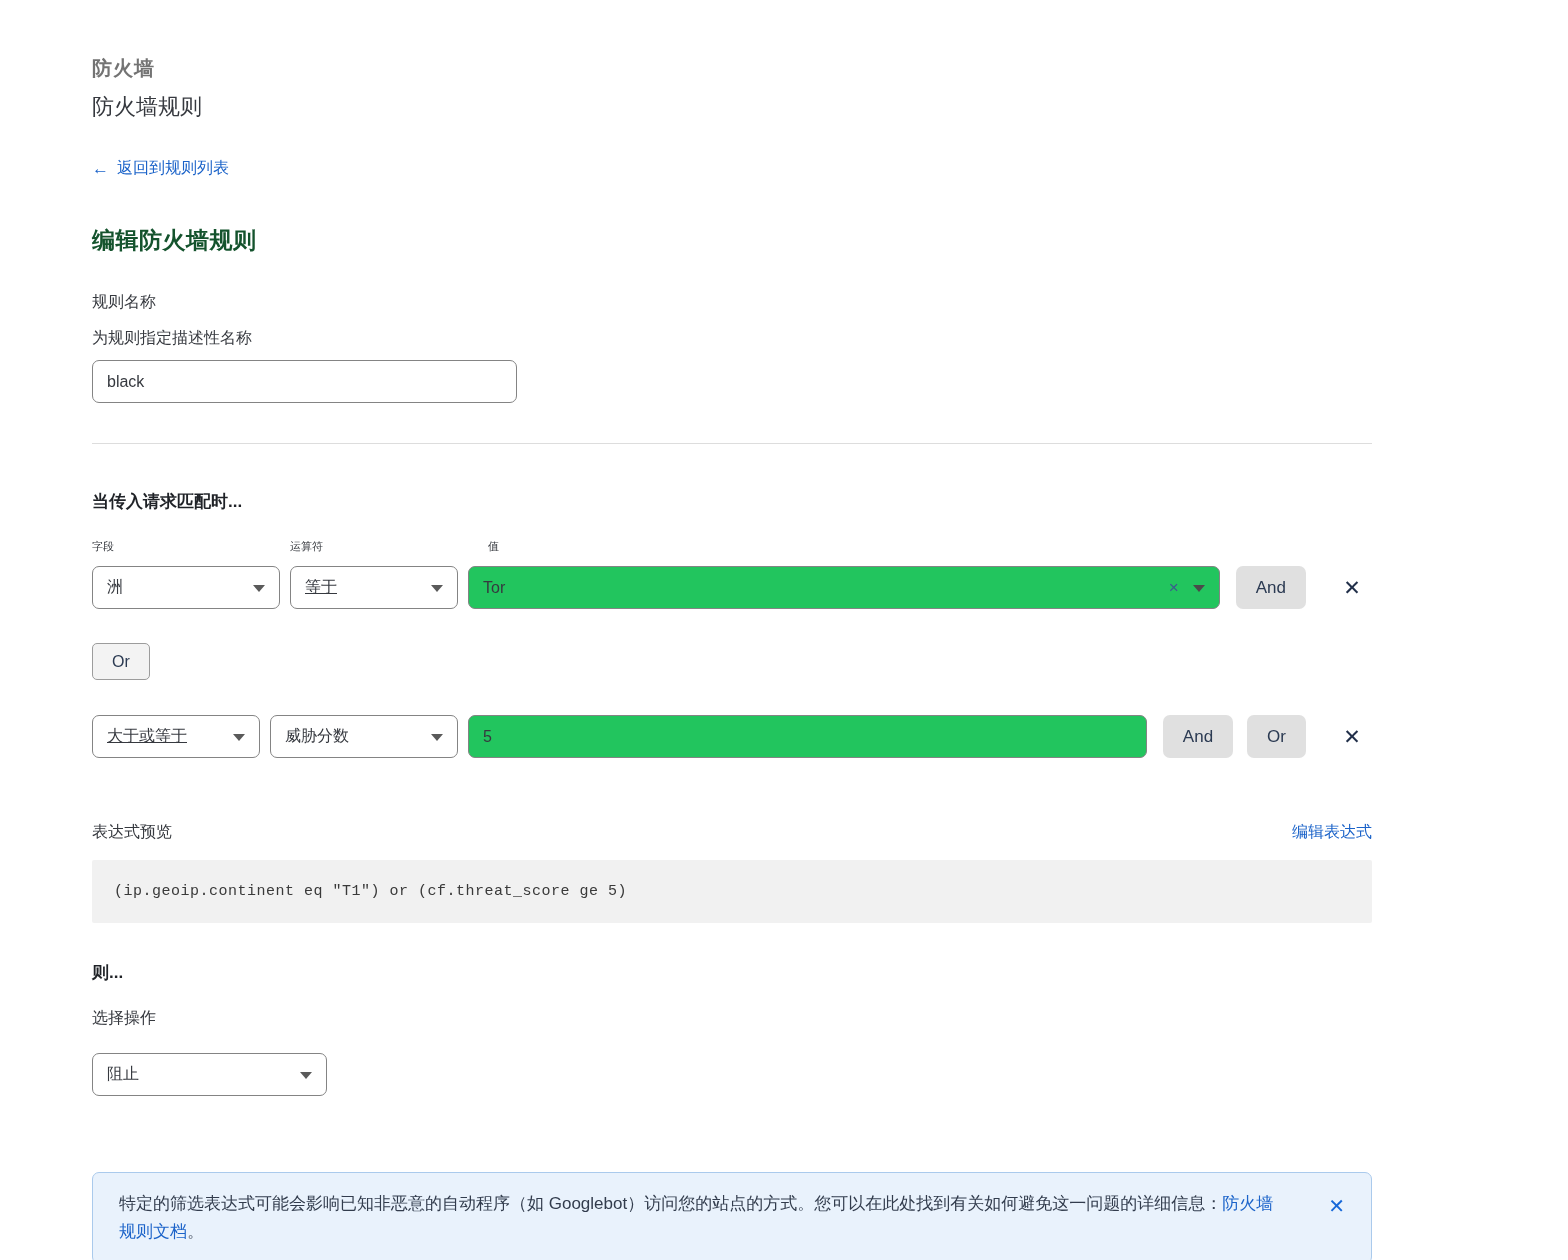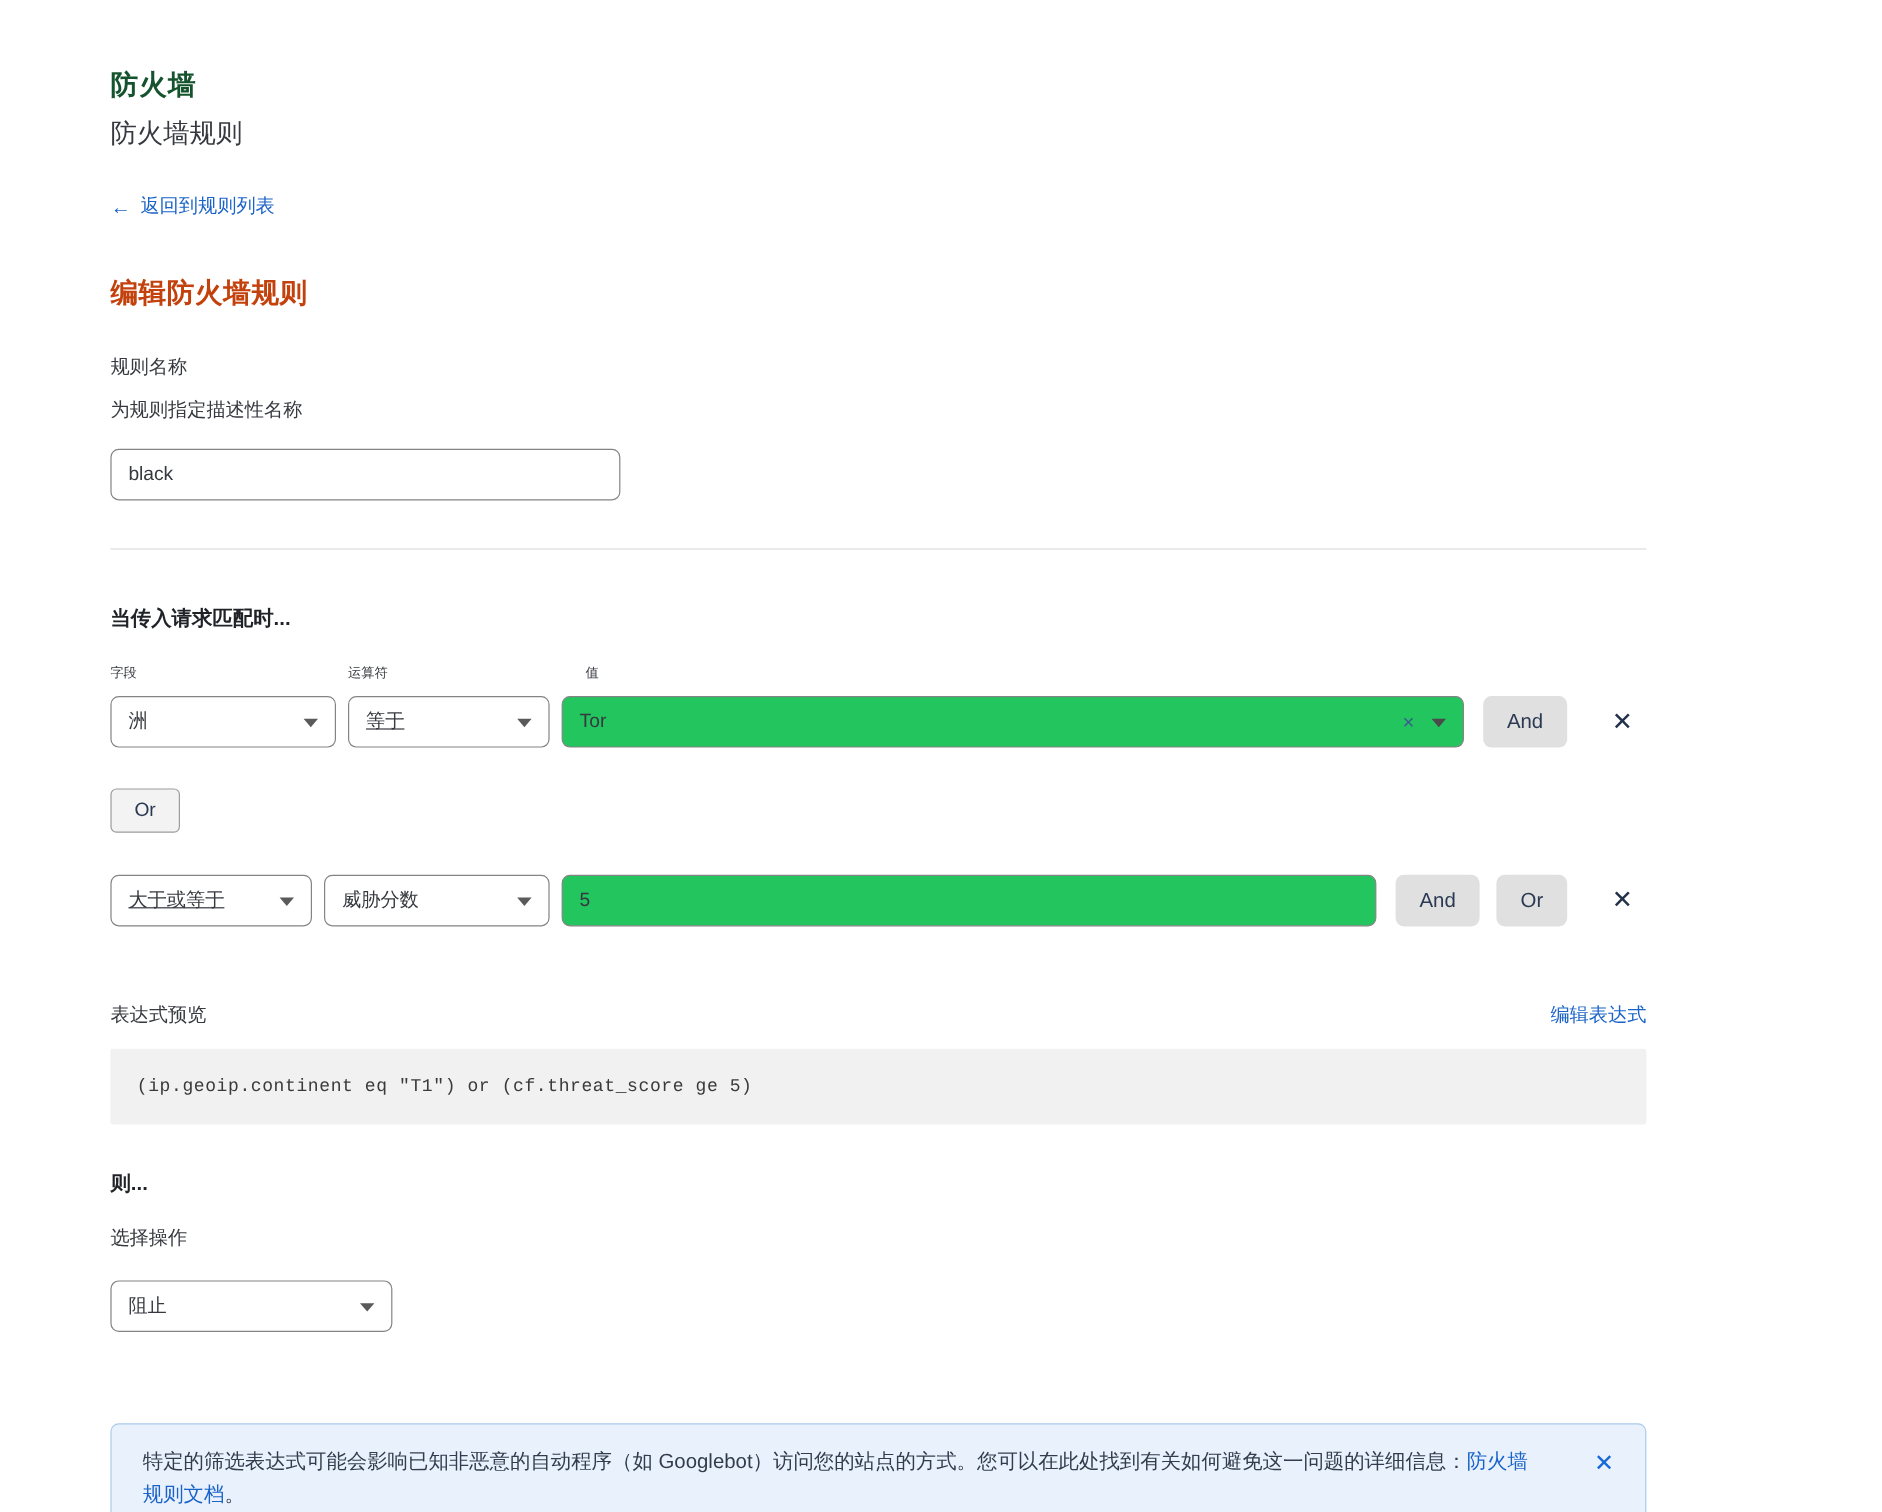--- a/index.html
+++ b/index.html
@@ -6,30 +6,30 @@
   html, body { background: #ffffff; }
   body {
     width: 1568px; height: 1260px;
     font-family: "Liberation Sans", "DejaVu Sans", sans-serif;
     color: #36393f;
     overflow: hidden;
   }
   .page { padding: 55px 0 0 92px; width: 1372px; }
   .content { width: 1280px; }
 
-  h1.page-title { font-size: 23px; font-weight: 700; color: #14532d; letter-spacing: 1px; margin-bottom: 10px; }
+  h1.page-title { font-size: 20px; font-weight: 700; color: #737373; letter-spacing: 1px; margin-bottom: 10px; }
   .page-subtitle { font-size: 22px; color: #36393f; margin-bottom: 36px; }
 
   .back-link { display: inline-flex; align-items: center; gap: 8px; color: #1b63c9; font-size: 16px; text-decoration: none; cursor: pointer; margin-bottom: 46px; }
   .back-link .arrow { font-size: 17px; }
 
-  h2.section-title { font-size: 23px; font-weight: 700; color: #c2410c; letter-spacing: 0.5px; margin-bottom: 36px; }
+  h2.section-title { font-size: 23px; font-weight: 700; color: #14532d; letter-spacing: 0.5px; margin-bottom: 36px; }
 
   .field-label { font-size: 16px; color: #36393f; margin-bottom: 15px; }
-  .field-help  { font-size: 16px; color: #36393f; margin-bottom: 21px; }
+  .field-help  { font-size: 16px; color: #36393f; margin-bottom: 11px; }
 
   .text-input {
     height: 43px; border: 1px solid #848484; border-radius: 7px;
     font-size: 16px; color: #36393f; padding: 0 14px;
     font-family: "Liberation Sans", "DejaVu Sans", sans-serif;
     background: #fff; outline: none;
   }
   .name-input { width: 425px; }
 
   hr.divider { border: none; border-top: 1px solid #ddd; margin: 40px 0 0 0; width: 1280px; }

